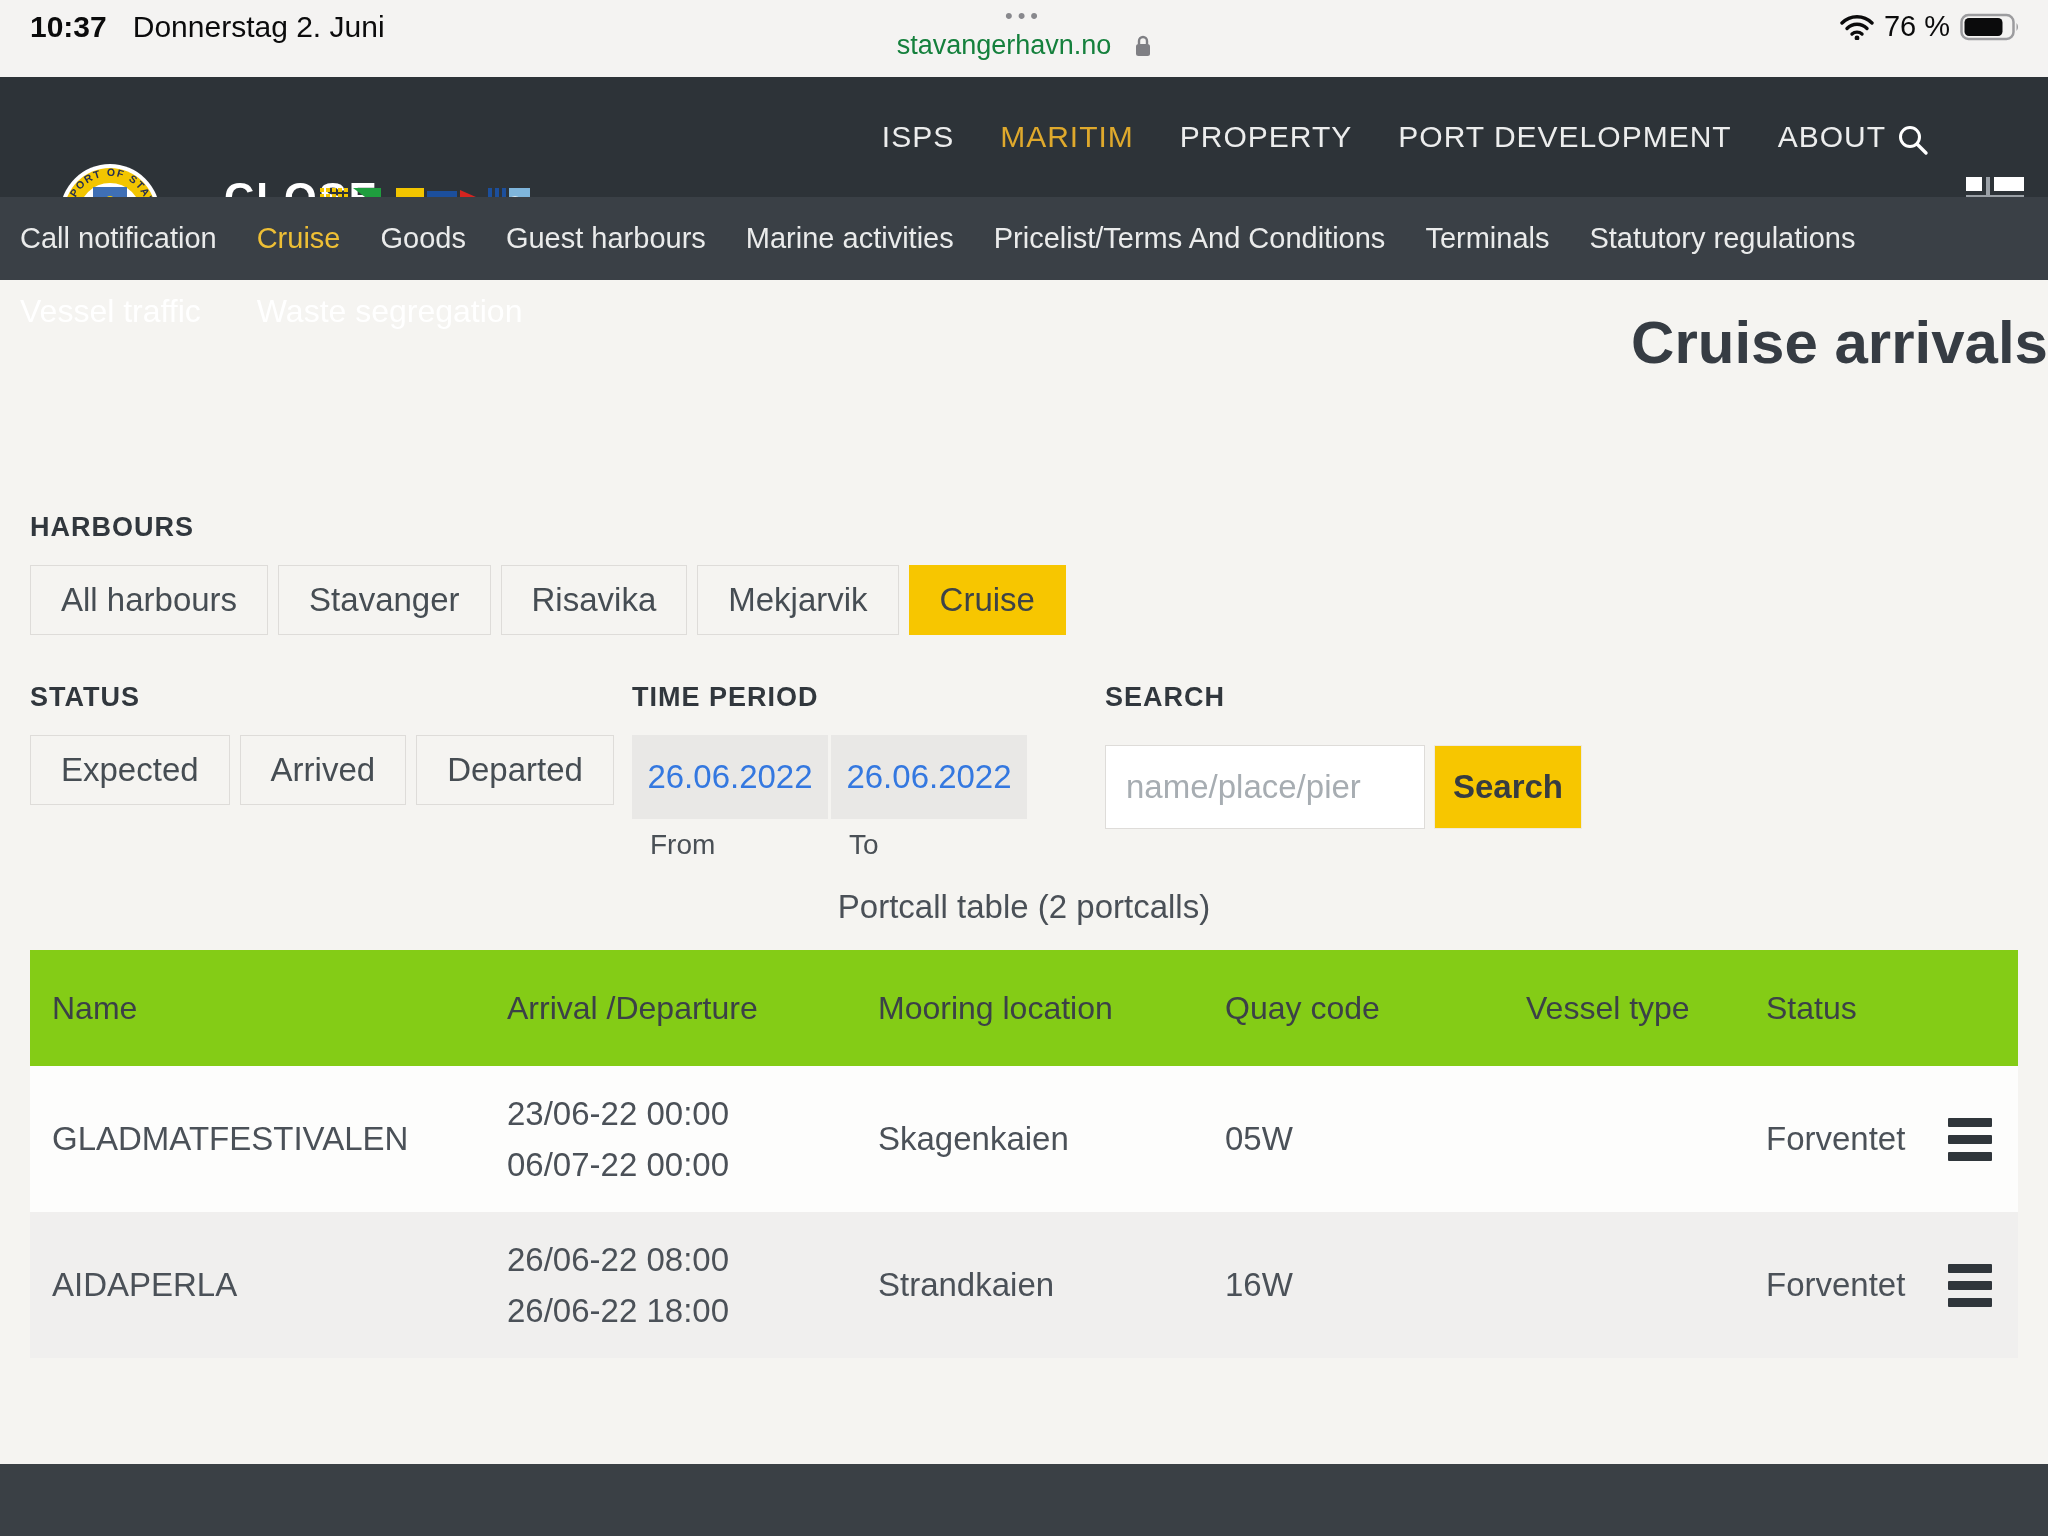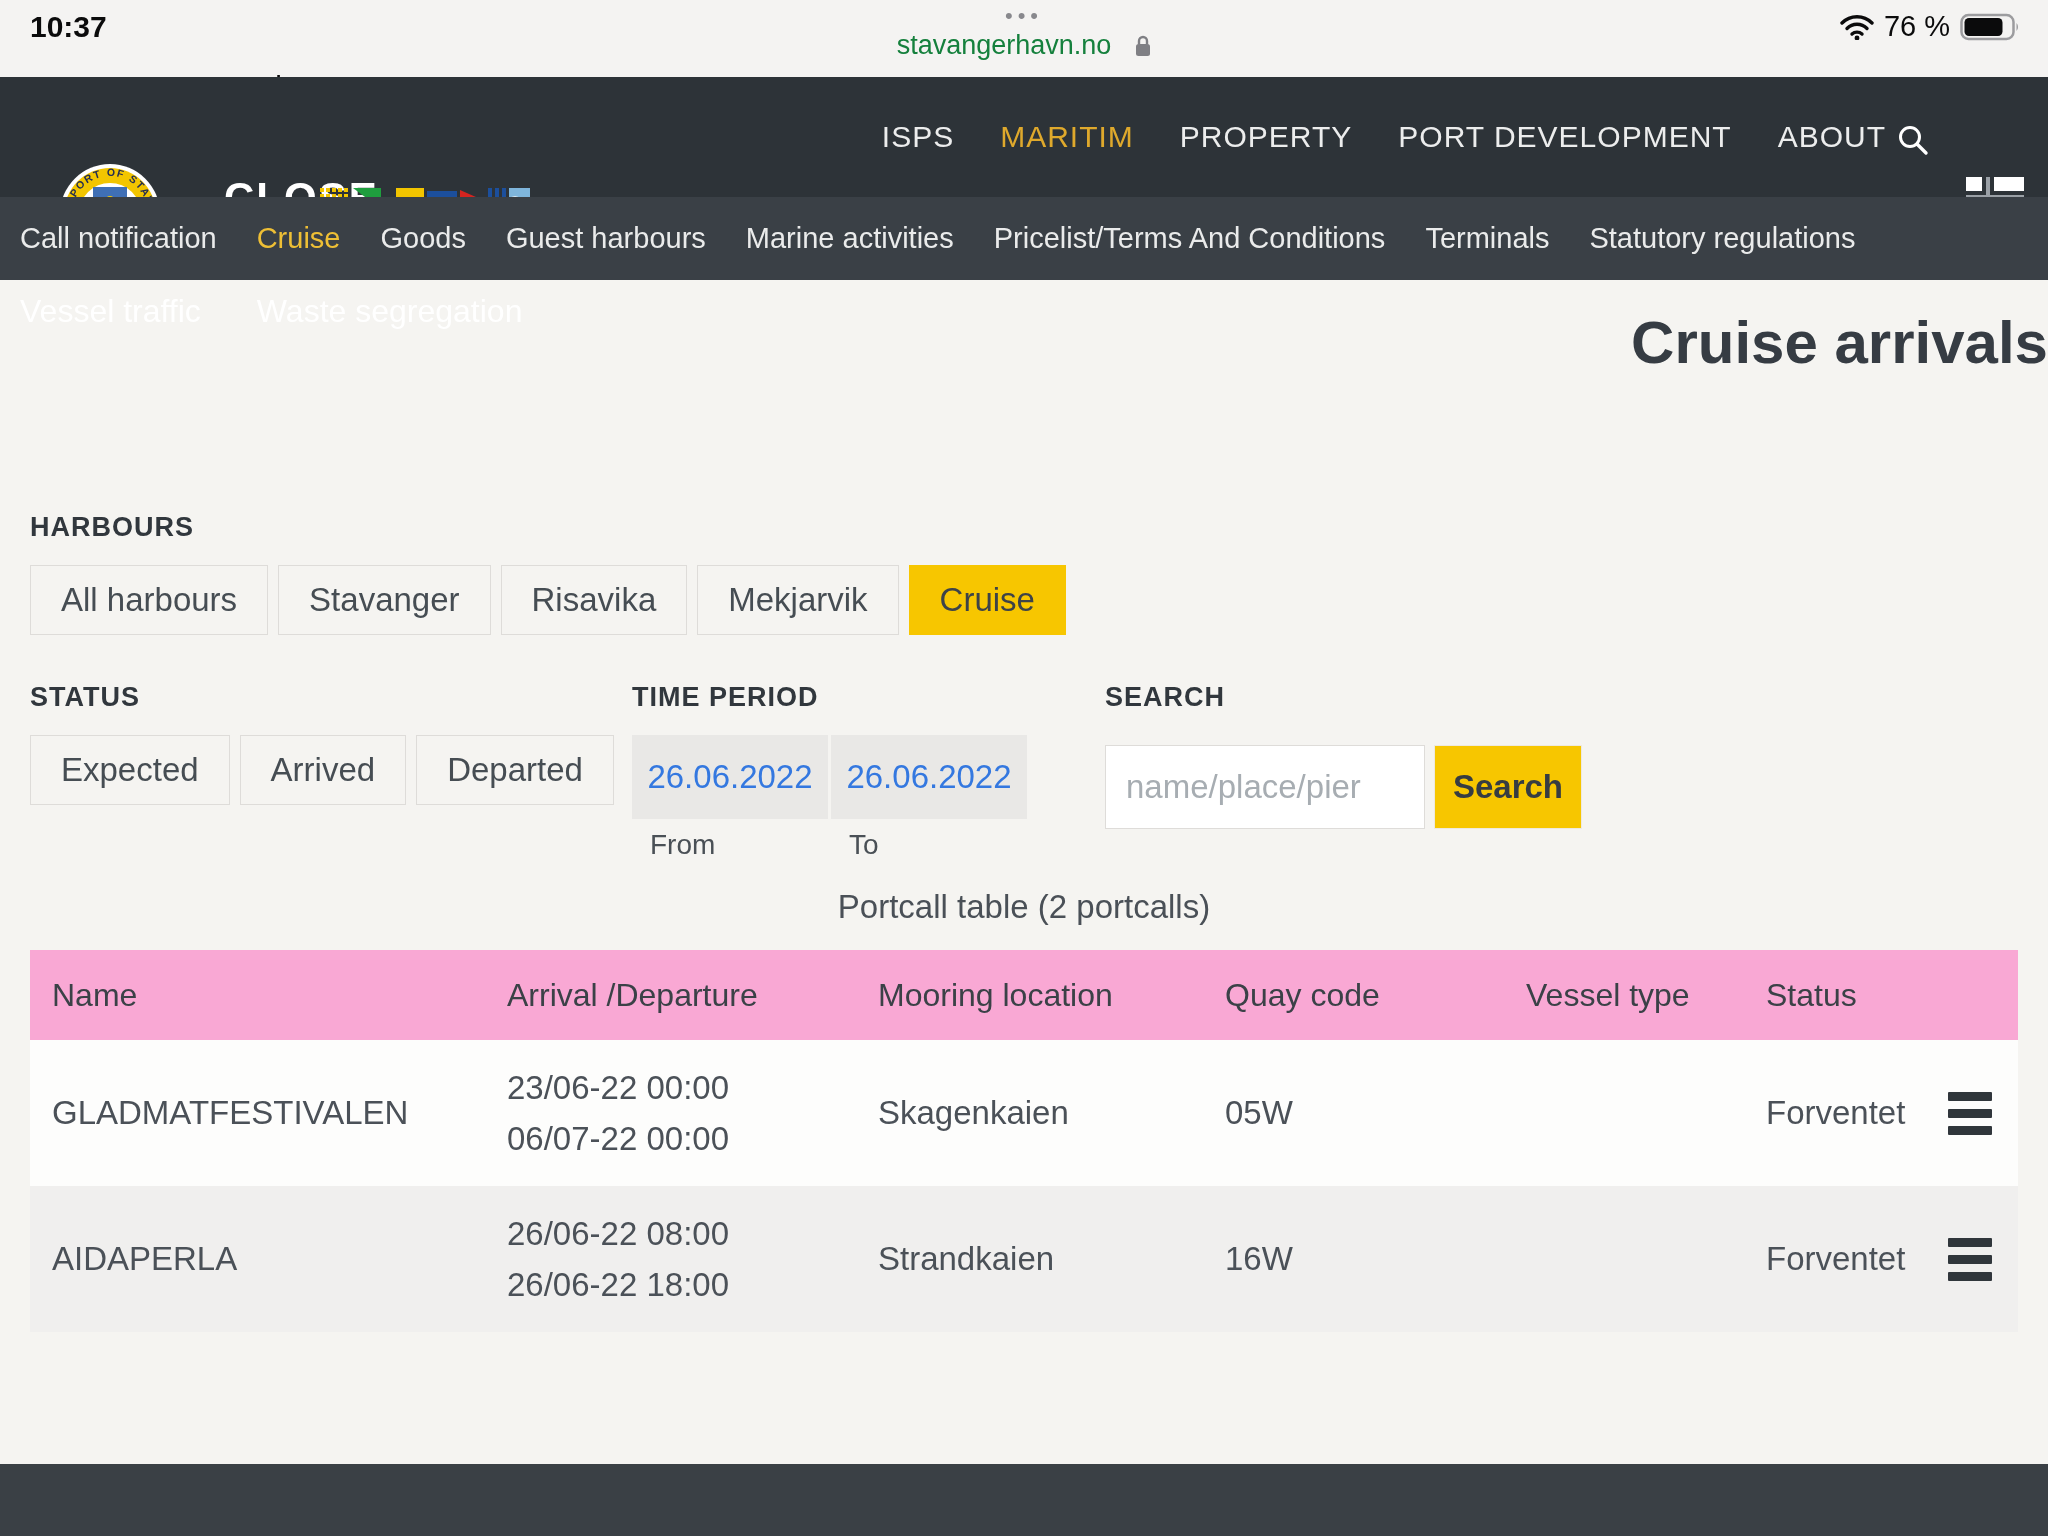--- a/index.html
+++ b/index.html
@@ -13,21 +13,21 @@
   }
 
   
   .statusbar {
     position:absolute; left:0; top:0; width:2048px; height:77px;
     background:#f4f3f2;
   }
   .sb-left {
     position:absolute; left:30px; top:10px;
     display:flex; align-items:baseline; gap:26px;
-    font-size:30px; color:#0b0b0c;flex-direction:column;
+    font-size:30px; color:#0b0b0c;
   }
   .sb-time { font-weight:700; }
   .sb-date { font-weight:400; }
   .sb-center {
     position:absolute; left:0; right:0; top:4px; text-align:center;
   }
   .sb-dots { font-size:22px; color:#88888d; letter-spacing:5px; line-height:24px; }
   .sb-url-row {
     margin-top:2px; font-size:27px; color:#15803d;
     display:flex; align-items:center; justify-content:center; gap:24px;
@@ -139,21 +139,21 @@
   .table-caption {
     position:absolute; left:0; top:888px; width:2048px; text-align:center;
     font-size:33px; font-weight:300; color:#4a5057;
   }
   .portcall-table { position:absolute; left:30px; top:950px; width:1988px; }
   .t-grid {
     display:grid;
     grid-template-columns:455px 371px 347px 301px 240px 1fr 80px;
     align-items:center;
   }
-  .t-head { background:#f9a8d4; height:90px; }
+  .t-head { background:#84cc16; height:116px; }
   .t-head .t-cell { font-size:32px; font-weight:400; color:#3b4147; }
   .t-cell { padding-left:22px; white-space:nowrap; }
   .t-row { height:146px; }
   .t-row .t-cell { font-size:33px; font-weight:300; color:#4b5158; }
   .t-row.odd { background:#fdfdfc; }
   .t-row.even { background:#f0efee; }
   .t-dates div { line-height:1.55; }
   .t-menu { display:flex; justify-content:flex-end; padding-right:26px; cursor:pointer; }
   .burger { display:flex; flex-direction:column; gap:8px; }
   .burger i { display:block; width:44px; height:9px; background:#30363b; border-radius:1px; }

